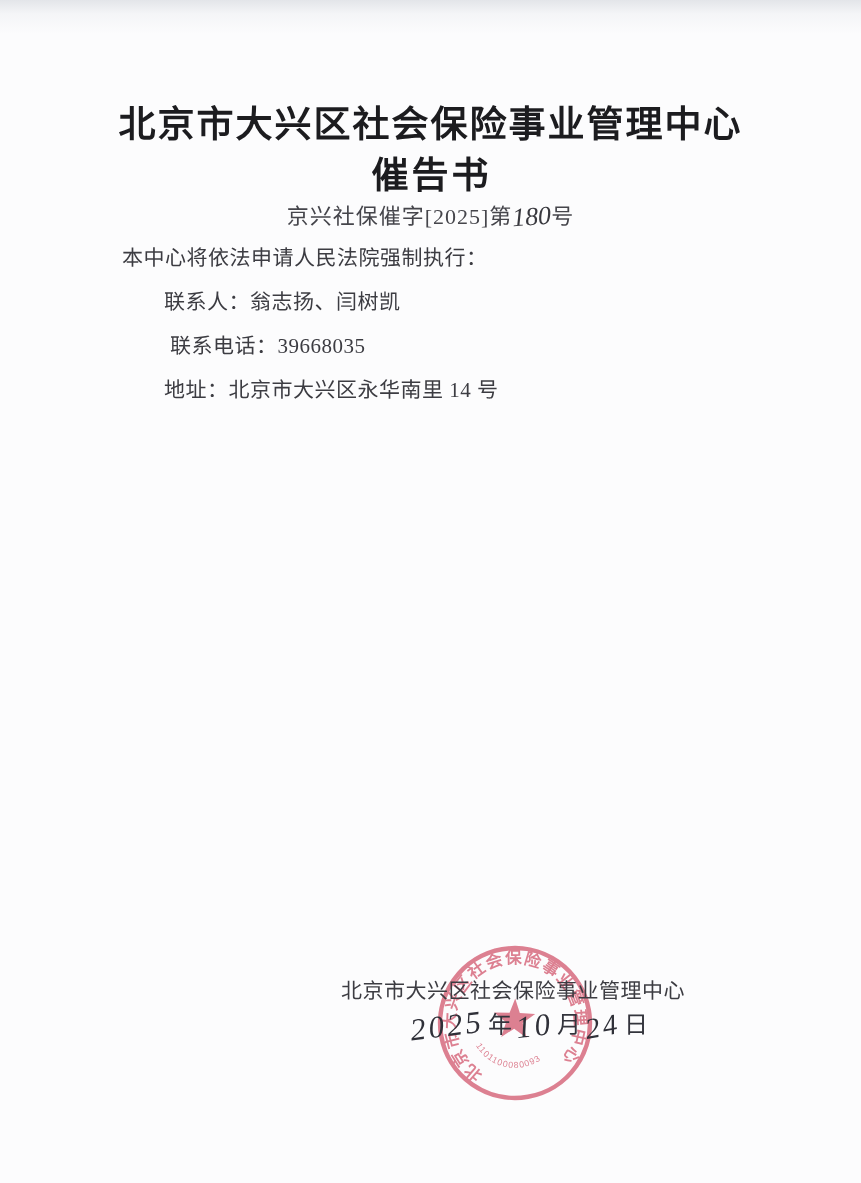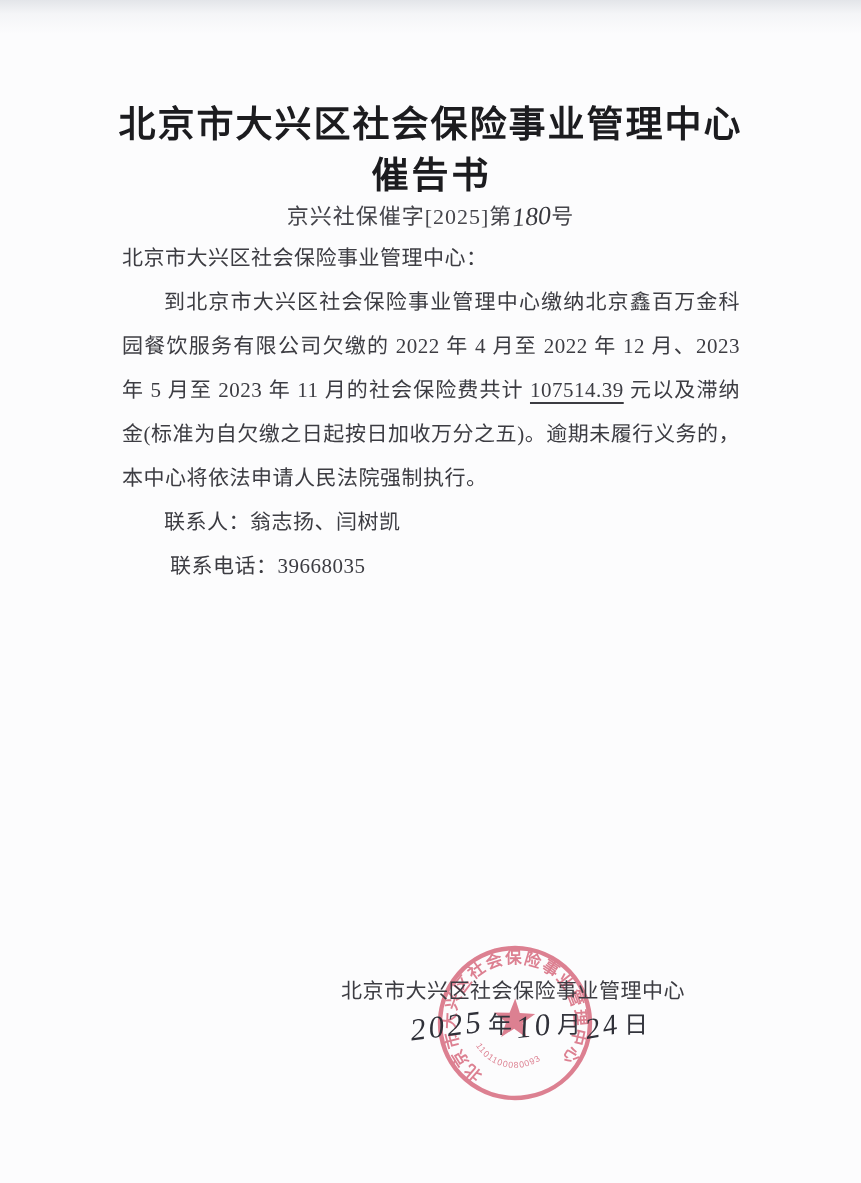--- a/index.html
+++ b/index.html
@@ -99,28 +99,28 @@
 <div class="page">
   <div class="scan-top-shade"></div>
 
   <div class="title-line1">北京市大兴区社会保险事业管理中心</div>
   <div class="title-line2">催告书</div>
 
   <div class="doc-number"><span>京兴社保催字[2025]第</span><span class="handwritten-no">180</span><span>号</span>
   </div>
 
   <div class="body-block">
-    <div class="recipient">北京市大兴区社会保险事业管理中心：</div>
-    <p class="body-para"><span>到北京市大兴区社会保险事业管理中心缴纳北京鑫百万金科园餐饮服务有限公司欠缴的 2022 年 4 月至 2022 年 12 月、2023 年 5 月至 2023 年 11 月的社会保险费共计 </span><span class="amount-underlined">107514.39</span><span> 元以及滞纳金(标准为自欠缴之日起按日加收万分之五)。逾期未履行义务的，本中心将依法申请人民法院强制执行。</span>
-    </p>
+    <div class="recipient">本中心将依法申请人民法院强制执行：</div>
     <div class="contact-row">
       <span class="contact-left"><span>联系人：</span><span>翁志扬、闫树凯</span>
       </span>
       <span class="contact-right"><span>联系电话：</span><span>39668035</span>
       </span>
+    </div>
+    <div class="address-row"><span>地址：</span><span>北京市大兴区永华南里 14 号</span>
     </div>
   </div>
 
   <div class="signature-line">北京市大兴区社会保险事业管理中心</div>
 
   <div class="date-line"><span class="hw">2025</span><span class="cn">年</span><span class="hw">10</span><span class="cn">月</span><span class="hw hw-day">24</span><span class="cn">日</span>
   </div>
 
   <svg class="seal" viewBox="0 0 154 154" aria-hidden="true">
     <g transform="rotate(-10 77 77)" opacity="0.78">

